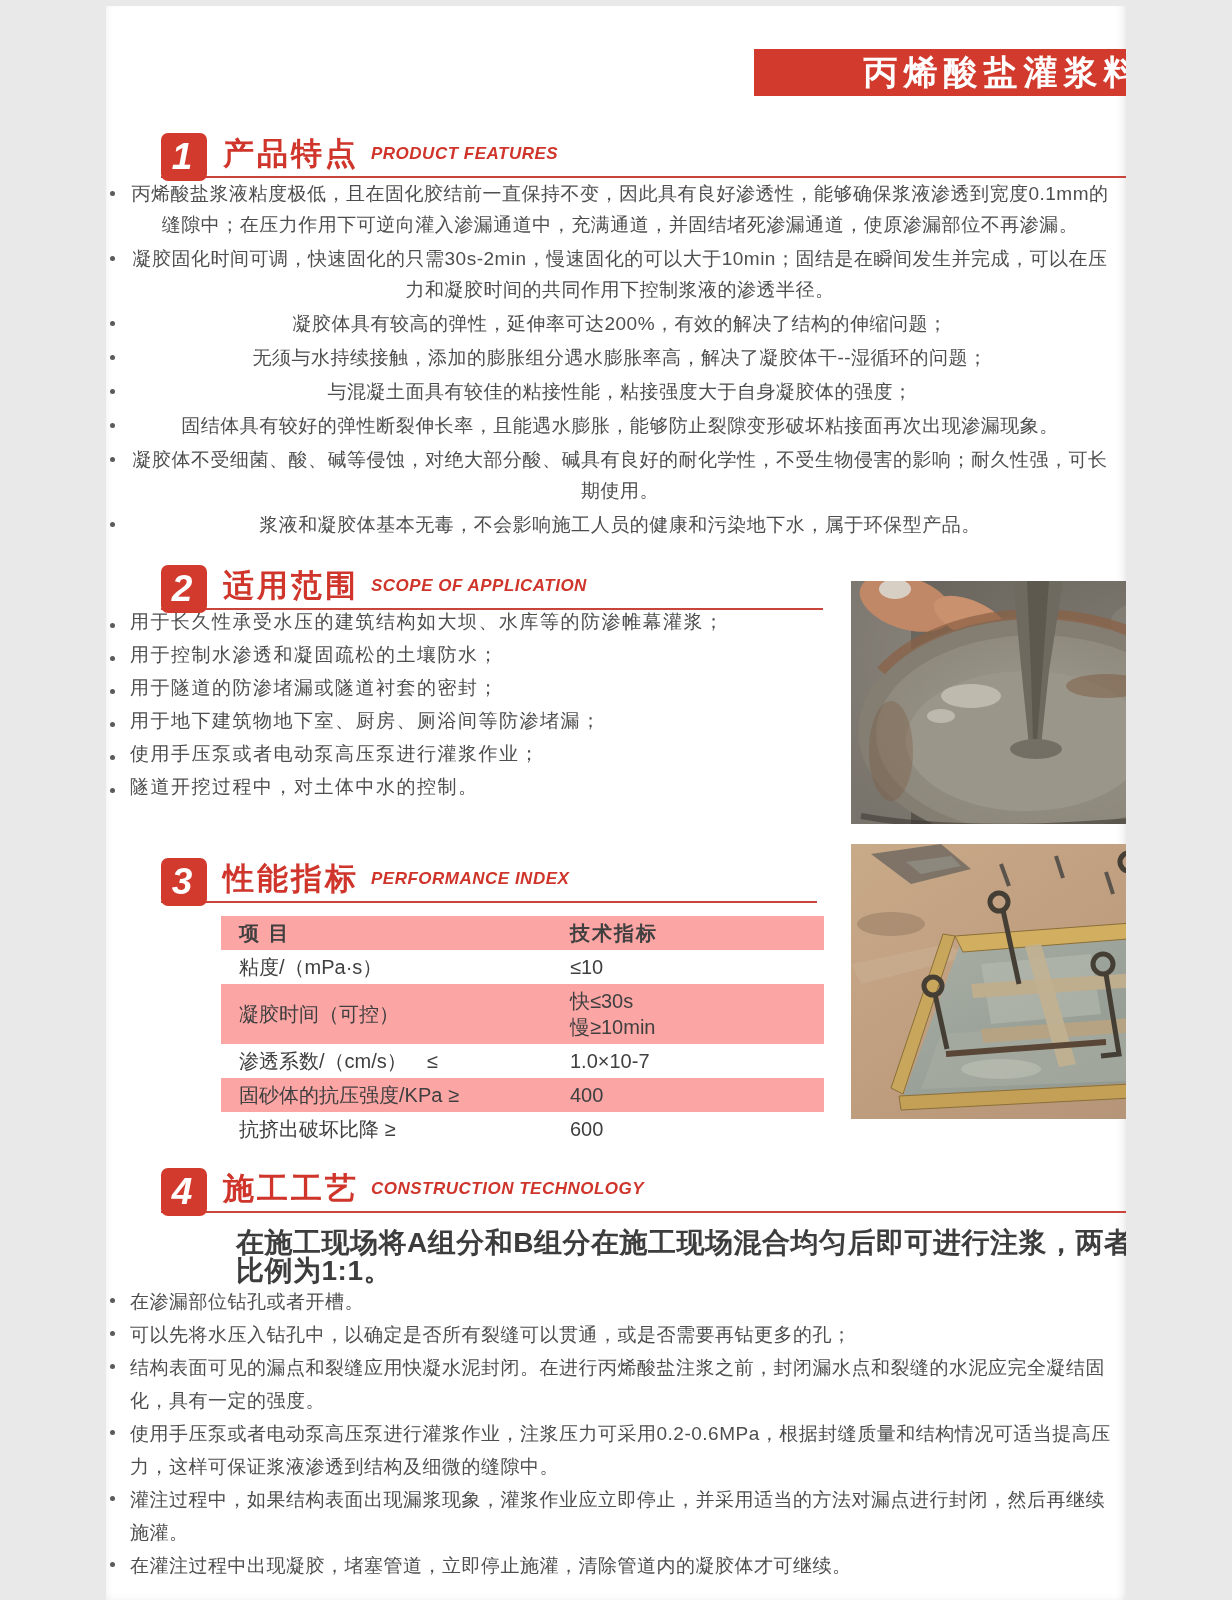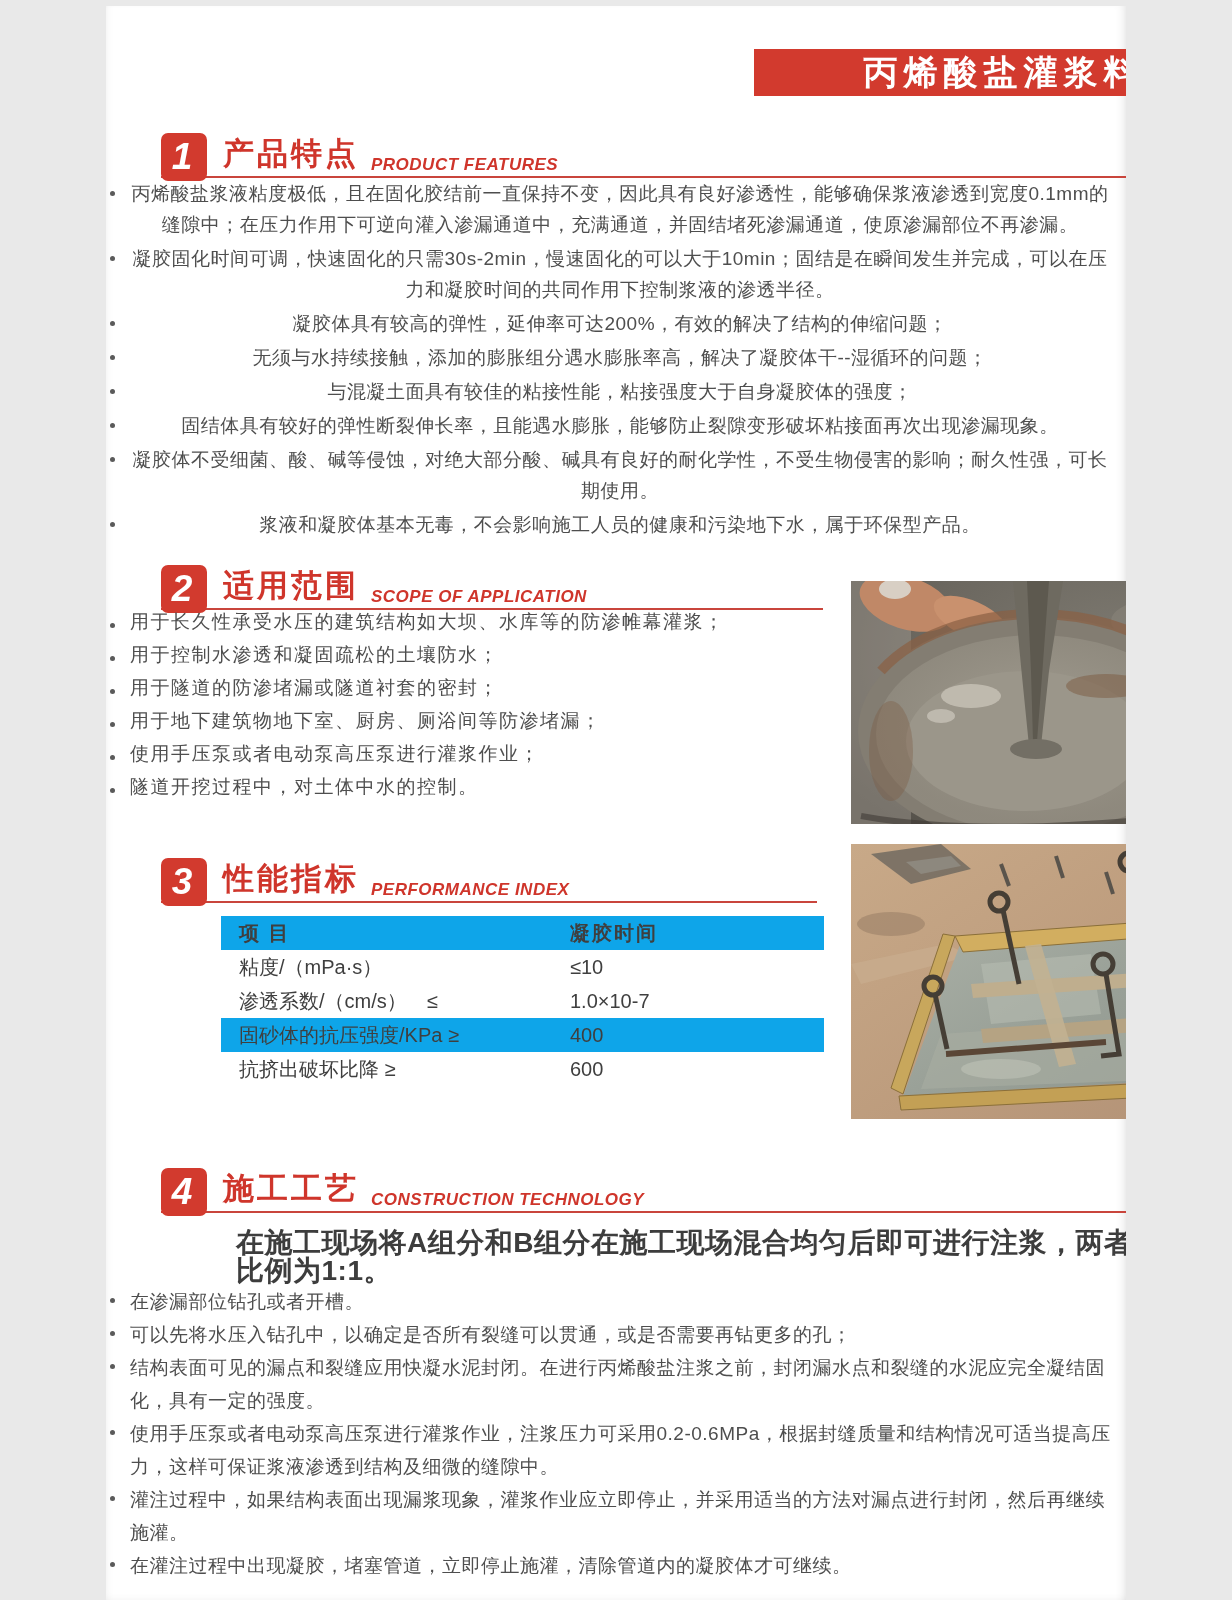--- a/index.html
+++ b/index.html
@@ -16,42 +16,42 @@
   }
   
   .sec{position:absolute;left:0;width:1232px;}
   .sec-header{position:relative;margin-left:55px;height:52px;}
   .sec-line{position:absolute;left:0;bottom:0;height:2px;background:#c9453c;}
   .sec-badge{
     position:absolute;left:0;bottom:-3px;width:46px;height:48px;background:#d23a2e;border-radius:7px;
     color:#fff;font-size:37px;font-weight:bold;font-style:italic;
     display:flex;align-items:center;justify-content:center;padding-right:4px;box-sizing:border-box;
   }
-  .sec-titles{position:absolute;left:62px;bottom:3px;display:flex;align-items:flex-end;}
+  .sec-titles{position:absolute;left:62px;bottom:3px;display:flex;align-items:center;}
   .sec-title-zh{color:#cf352b;font-size:31px;font-weight:bold;letter-spacing:3px;}
   .sec-title-en{color:#cf352b;font-size:17px;font-weight:bold;margin-left:12px;letter-spacing:.5px;font-style:italic;}
   
   ul.bullets{list-style:none;margin:0;padding:0;}
   ul.bullets li{position:relative;padding-left:24px;}
   ul.bullets li::before{
     content:"";position:absolute;left:4px;top:13px;width:5px;height:5px;border-radius:50%;background:#5a5a5a;
   }
   .b1{margin:15px 0 0 108px;width:1004px;}
   .b1 li{font-size:19px;line-height:31px;margin-bottom:3px;letter-spacing:.5px;text-align:center;}
   .b2{margin:16px 0 0 108px;width:620px;}
   .b2 li{font-size:19px;line-height:23px;margin-bottom:10px;letter-spacing:1.5px;}
   .b4{margin:8px 0 0 108px;width:1010px;}
   .b4 li{font-size:19px;line-height:33px;margin-bottom:0;letter-spacing:.5px;}
   .intro{margin:16px 0 0 130px;width:1000px;font-size:28px;line-height:28px;font-weight:bold;color:#3d3d3d;letter-spacing:.5px;}
   
   table.spec{border-collapse:collapse;margin:13px 0 0 115px;width:603px;font-size:20px;color:#3f3f3f;table-layout:fixed;}
   table.spec td{padding:4px 0 4px 18px;vertical-align:middle;line-height:26px;}
   table.spec td.v{padding-left:0;}
   table.spec col.c1{width:349px;}
-  table.spec tr.g{background:#0ea5e9;}
+  table.spec tr.g{background:#fca5a5;}
   table.spec tr.hd td{font-weight:bold;letter-spacing:2px;}
   
   .photo{position:absolute;display:block;}
 </style>
 </head>
 <body>
 
 <div class="page">
 
   <div class="product-title">
@@ -114,25 +114,32 @@
       </div>
     </div>
     <table class="spec">
       <colgroup>
           <col class="c1">
           <col>
         </colgroup>
       <tbody>
           <tr class="g hd">
         <td>项 目</td>
-        <td class="v">凝胶时间</td>
+        <td class="v">技术指标</td>
       </tr>
       <tr>
         <td>粘度/（mPa·s）</td>
         <td class="v">≤10</td>
+      </tr>
+      <tr class="g">
+        <td>凝胶时间（可控）</td>
+        <td class="v">
+          <div>快≤30s</div>
+          <div>慢≥10min</div>
+        </td>
       </tr>
       <tr>
         <td>渗透系数/（cm/s）　≤</td>
         <td class="v">1.0×10-7</td>
       </tr>
       <tr class="g">
         <td>固砂体的抗压强度/KPa ≥</td>
         <td class="v">400</td>
       </tr>
       <tr>

